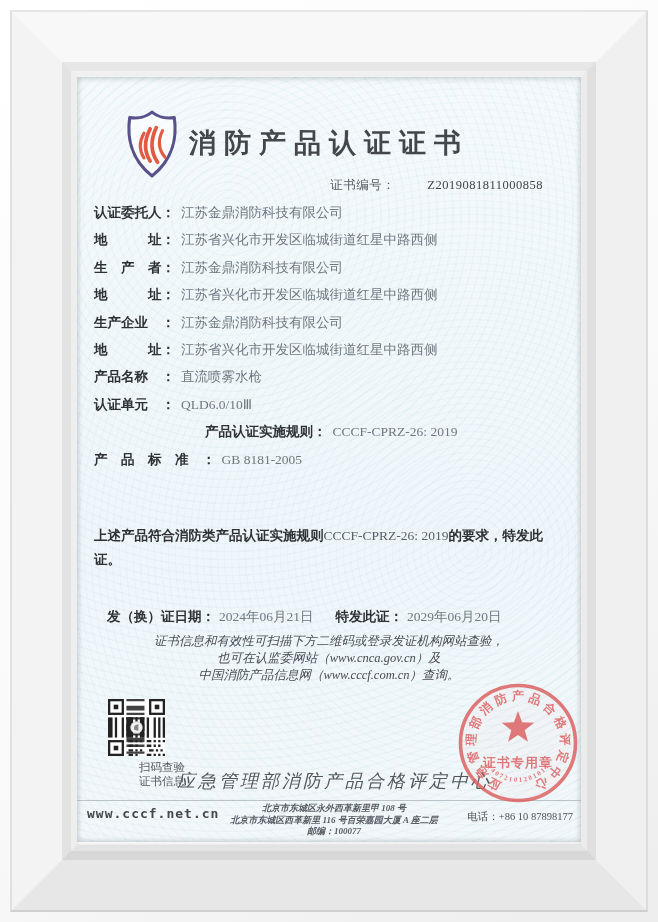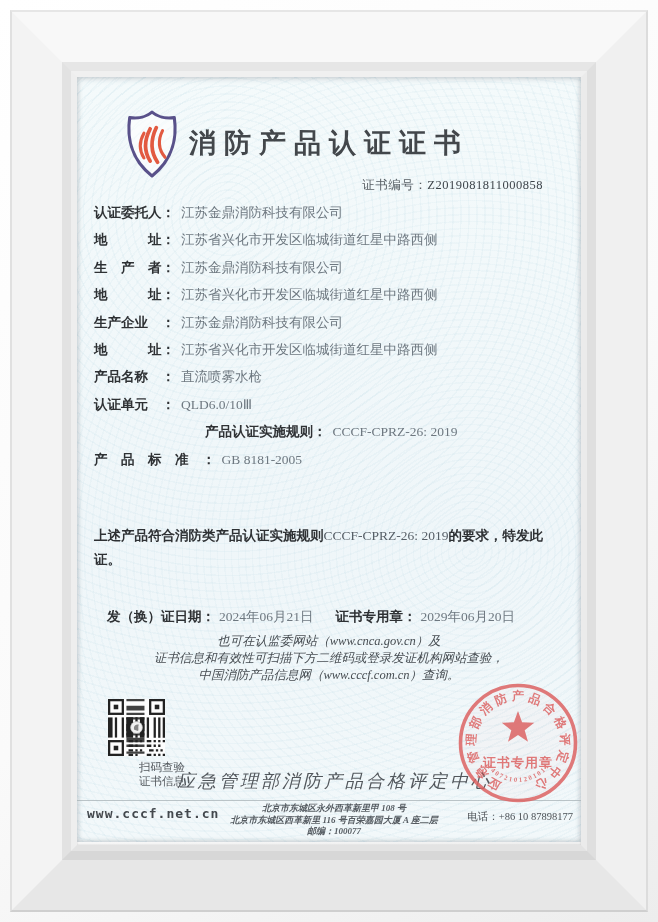--- a/index.html
+++ b/index.html
@@ -25,21 +25,21 @@
     box-shadow:inset 0 2px 6px rgba(50,60,70,.14), inset 0 -2px 5px rgba(50,60,70,.08), inset 2px 0 5px rgba(50,60,70,.07), inset -2px 0 5px rgba(50,60,70,.07);
     overflow:hidden;
   }
   .logo{position:absolute;left:44px;top:30px;width:62px;height:74px;}
   .title{
     position:absolute;left:0;right:0;top:48px;text-align:center;
     font-size:27px;font-weight:600;letter-spacing:8px;color:#43474b;
   }
   .cert-no{position:absolute;top:100px;right:38px;font-size:12.5px;letter-spacing:.5px;}
   .cert-no .lbl{color:#565d63;}
-  .cert-no .num{color:#3e454b;}
+  .cert-no .num{color:#3e454b;margin-left:32px;}
   
   .fields{position:absolute;left:17px;right:12px;top:122px;}
   .fields div.row{line-height:27.4px;font-size:13.5px;white-space:nowrap;}
   .fields div.row:nth-of-type(9){padding-left:111px;}
   .flabel{font-weight:700;color:#2e3134;}
   .fvalue{color:#6e7880;padding-left:6px;}
   .statement{
     position:absolute;left:17px;right:22px;top:447px;
     font-size:13.5px;line-height:23.5px;font-weight:700;color:#2e3134;
   }
@@ -140,27 +140,27 @@
         <span class="flabel">产　品　标　准　：</span><span class="fvalue">GB 8181-2005</span>
       </div>
     </div>
 
   <div class="statement">
     <span>上述产品符合消防类产品认证实施规则</span><span class="code">CCCF-CPRZ-26: 2019</span><span>的要求，特发此证。</span>
   </div>
 
 
   <div class="date-issue">
-    <span class="dlabel">发（换）证日期：</span><span class="dvalue">2024年06月21日</span><span class="dgap"></span><span class="dlabel">证书专用章：</span><span class="dvalue">2029年06月20日</span>
+    <span class="dlabel">发（换）证日期：</span><span class="dvalue">2024年06月21日</span><span class="dgap"></span><span class="dlabel">特发此证：</span><span class="dvalue">2029年06月20日</span>
   </div>
 
   <div class="notice">
 
-  <div>也可在认监委网站（www.cnca.gov.cn）及</div>
-      <div>证书信息和有效性可扫描下方二维码或登录发证机构网站查验，</div>
+  <div>证书信息和有效性可扫描下方二维码或登录发证机构网站查验，</div>
+      <div>也可在认监委网站（www.cnca.gov.cn）及</div>
       <div>中国消防产品信息网（www.cccf.com.cn）查询。</div>
     </div>
 
   <svg class="qr" viewBox="0 0 25 25">
     <rect x="0" y="0" width="25" height="25" fill="#fdfdfd"></rect>
     <g stroke="#222" stroke-width="1">
       <path d="M0,8.5h25M0,9.5h25M0,10.5h25M0,11.5h25M0,12.5h25M0,13.5h25M0,14.5h25M0,15.5h25M0,16.5h25" stroke-dasharray="2 1 1 2 1 1 3 1 1 1 2 1 1 2 1 1 1 1"></path>
       <path d="M8.5,0v25M9.5,0v25M10.5,0v25M11.5,0v25M12.5,0v25M13.5,0v25M14.5,0v25M15.5,0v25" stroke-dasharray="1 2 2 1 1 1 1 2 3 1 1 1 2 1 1 2" opacity=".85"></path>
       <path d="M17,18.5h8M17,20.5h6M18,22.5h7M17,24.5h8M9,18.5h6M9,20.5h5M9,22.5h6M9,24.5h5" stroke-dasharray="2 1 1 1 1 1 2 1"></path>
     </g>

